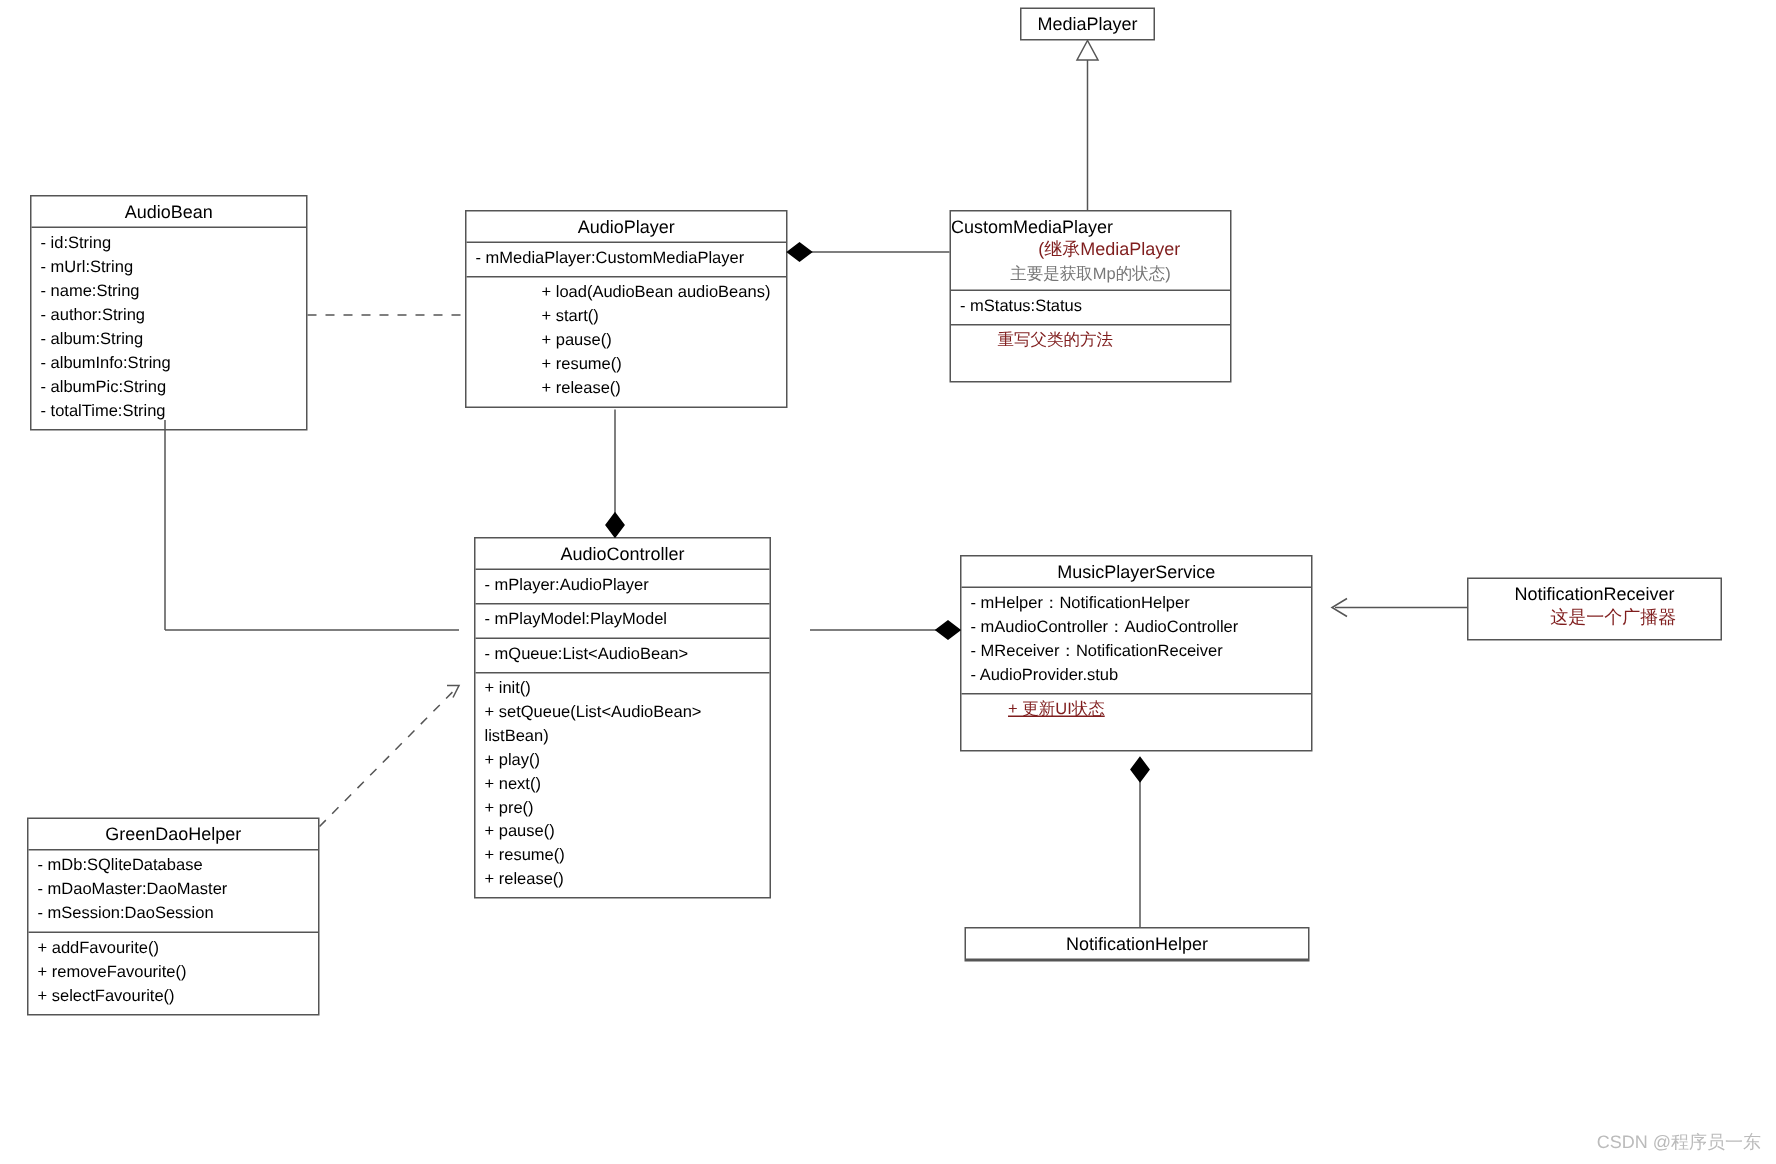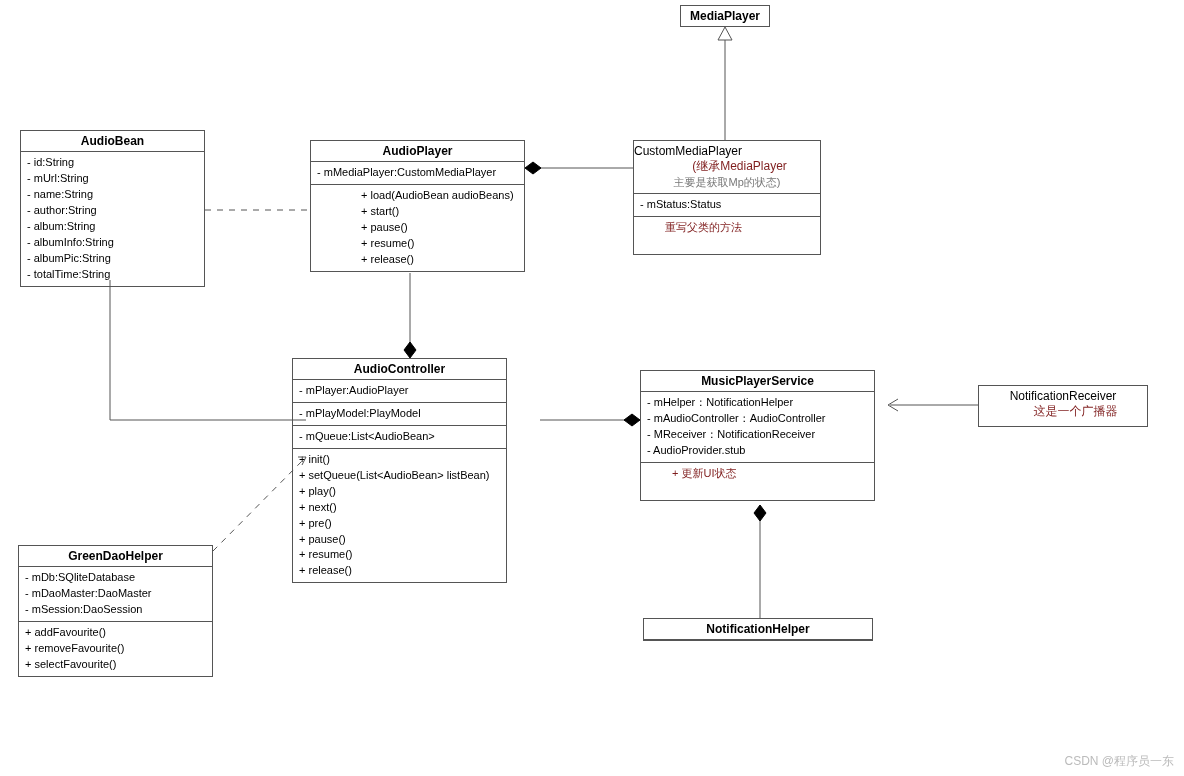--- a/index.html
+++ b/index.html
@@ -17,21 +17,20 @@
     position: absolute;
     border: 1px solid #555;
     background: #fff;
     box-sizing: border-box;
   }
   .uml-title {
     text-align: center;
     padding: 3px 6px;
     border-bottom: 1px solid #555;
     font-size: 12px;
-    font-weight: bold;
   }
   .uml-subtitle {
     text-align: center;
     padding: 0 6px 3px 6px;
     border-bottom: 1px solid #555;
     font-size: 11px;
     color: #777;
   }
   .uml-section {
     border-bottom: 1px solid #555;
@@ -96,21 +95,21 @@
   <div style="text-align:center;" class="gray">(继承MediaPlayer</div>
   <div class="uml-subtitle">主要是获取Mp的状态)</div>
   <div class="uml-section">
     <div>- mStatus:Status</div>
   </div>
   <div class="uml-section gray" style="border-bottom:none; padding-bottom:18px;">
     <div>重写父类的方法</div>
   </div>
 </div>
 
-<div class="uml-class" style="left:292px; top:358px; width:215px;">
+<div class="uml-class" style="left:316px; top:358px; width:198px;">
   <div class="uml-title">AudioController</div>
   <div class="uml-section">
     <div>- mPlayer:AudioPlayer</div>
   </div>
   <div class="uml-section">
     <div>- mPlayModel:PlayModel</div>
   </div>
   <div class="uml-section">
     <div>- mQueue:List&lt;AudioBean&gt;</div>
   </div>
@@ -127,21 +126,21 @@
 </div>
 
 <div class="uml-class" style="left:640px; top:370px; width:235px;">
   <div class="uml-title">MusicPlayerService</div>
   <div class="uml-section">
     <div>- mHelper：NotificationHelper</div>
     <div>- mAudioController：AudioController</div>
     <div>- MReceiver：NotificationReceiver</div>
     <div>- AudioProvider.stub</div>
   </div>
-  <div class="uml-section gray" style="border-bottom:none; padding-bottom:18px;">
+  <div class="uml-section gray" style="border-bottom:none; padding-bottom:18px;text-decoration:underline;">
     <div>+ 更新UI状态</div>
   </div>
 </div>
 
 <div class="uml-class" style="left:978px; top:385px; width:170px;">
   <div style="text-align:center; padding-top:3px;">NotificationReceiver</div>
   <div style="text-align:center; padding-bottom:6px;" class="gray">这是一个广播器</div>
 </div>
 
 <div class="uml-class" style="left:18px; top:545px; width:195px;">

